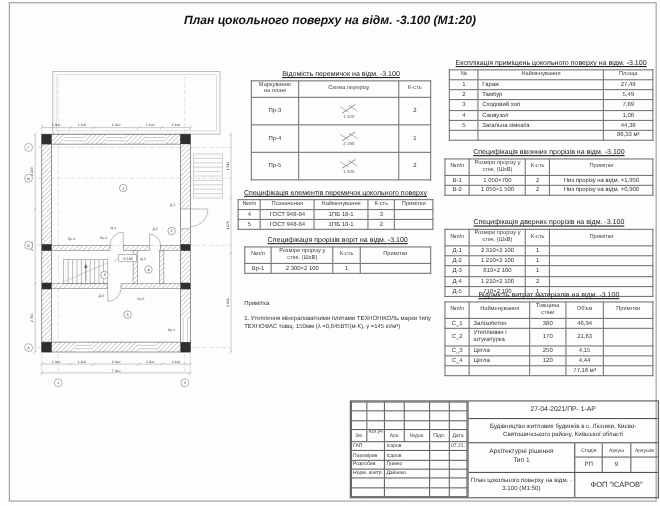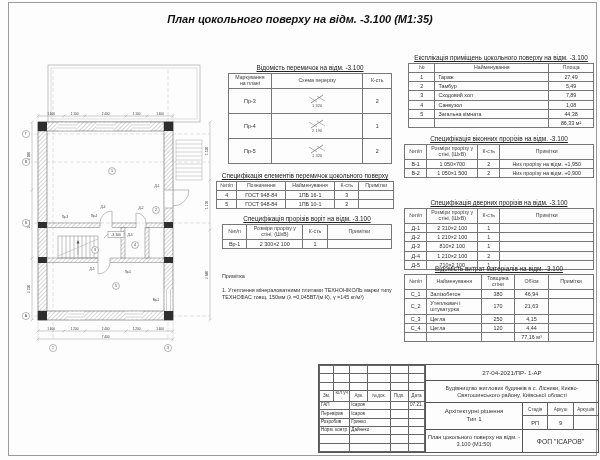--- a/index.html
+++ b/index.html
@@ -36,21 +36,21 @@
   .tb-bottom{flex:1;display:flex;}
   .tb-sheetname{width:96px;border-right:0.8px solid #555;display:flex;align-items:center;justify-content:center;text-align:center;font-size:5.6px;line-height:1.25;white-space:pre-line;color:#333;}
   .tb-org{flex:1;display:flex;align-items:center;justify-content:center;font-size:6.8px;color:#333;}
   svg text{font-family:"Liberation Sans",sans-serif;}
 </style>
 </head>
 <body>
 
 <div class="frame"></div>
 
-<div class="sheet-title">План цокольного поверху на відм. -3.100 (М1:35)</div>
+<div class="sheet-title">План цокольного поверху на відм. -3.100 (М1:20)</div>
 
 <svg style="position:absolute;left:8px;top:40px" width="212" height="325" viewBox="0 0 212 325">
   <defs>
     <pattern id="h" width="3" height="3" patternUnits="userSpaceOnUse" patternTransform="rotate(45)">
       <rect width="3" height="3" fill="#fff"></rect>
       <line x1="0" y1="0" x2="0" y2="3" stroke="#8a8a8a" stroke-width="0.7"></line>
     </pattern>
   </defs>
 
   <g stroke="#b3b3b3" fill="none">

